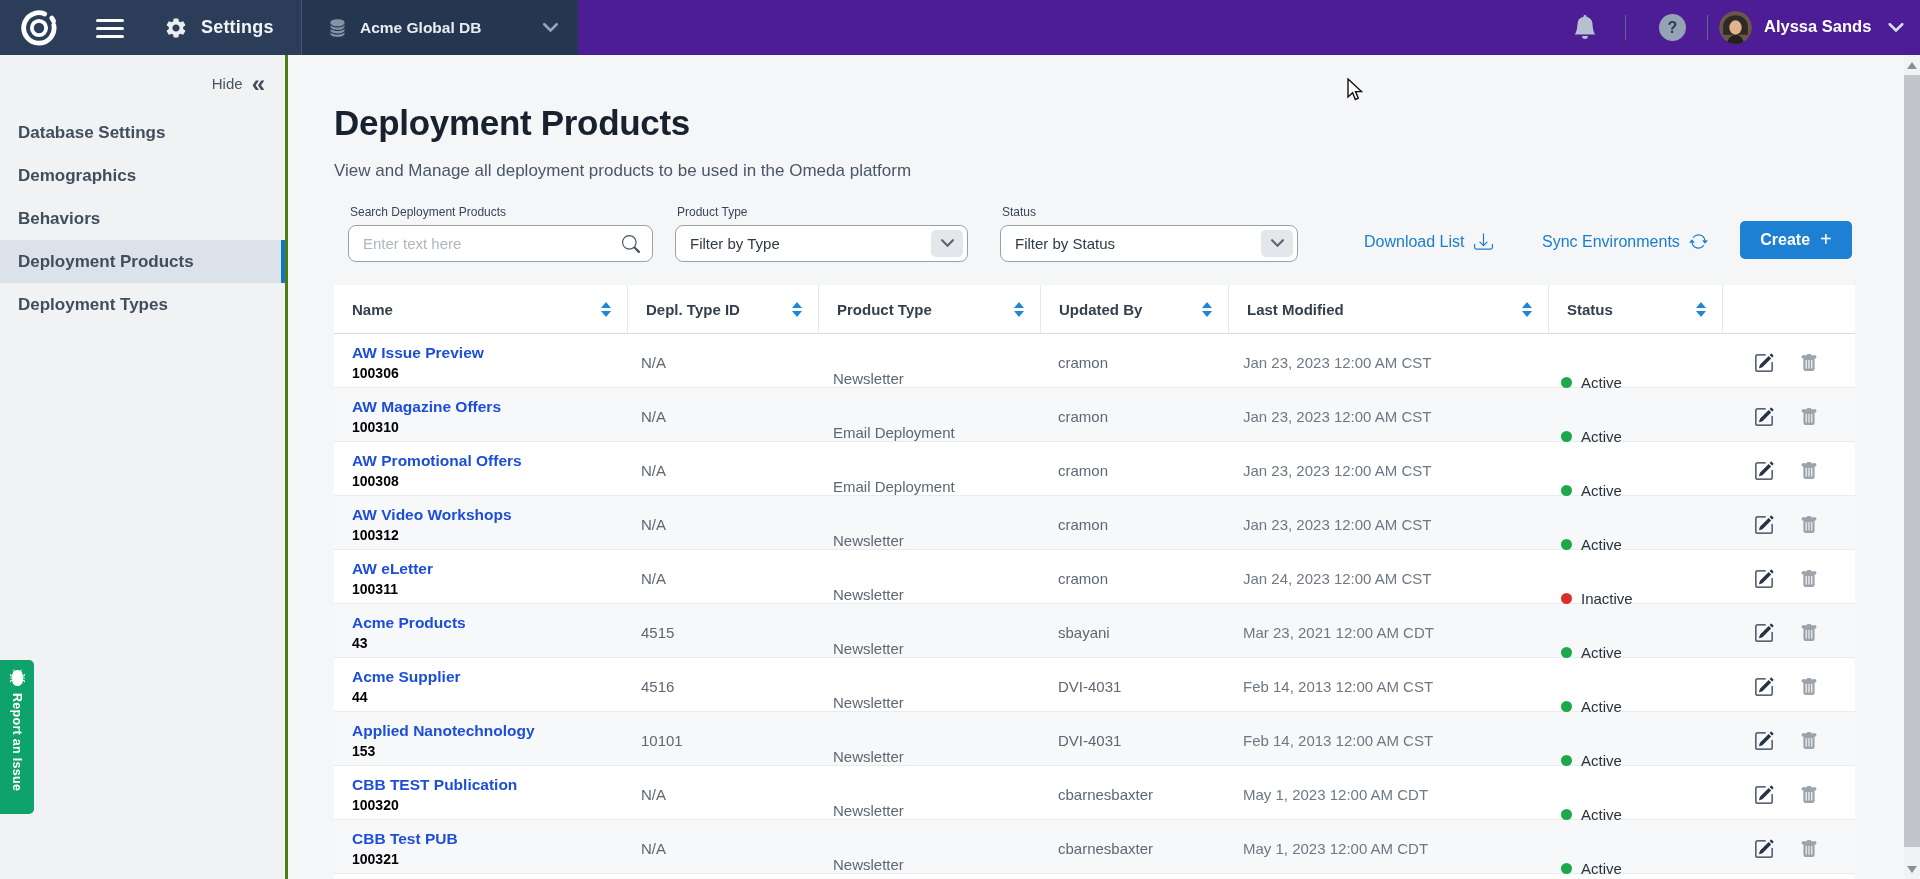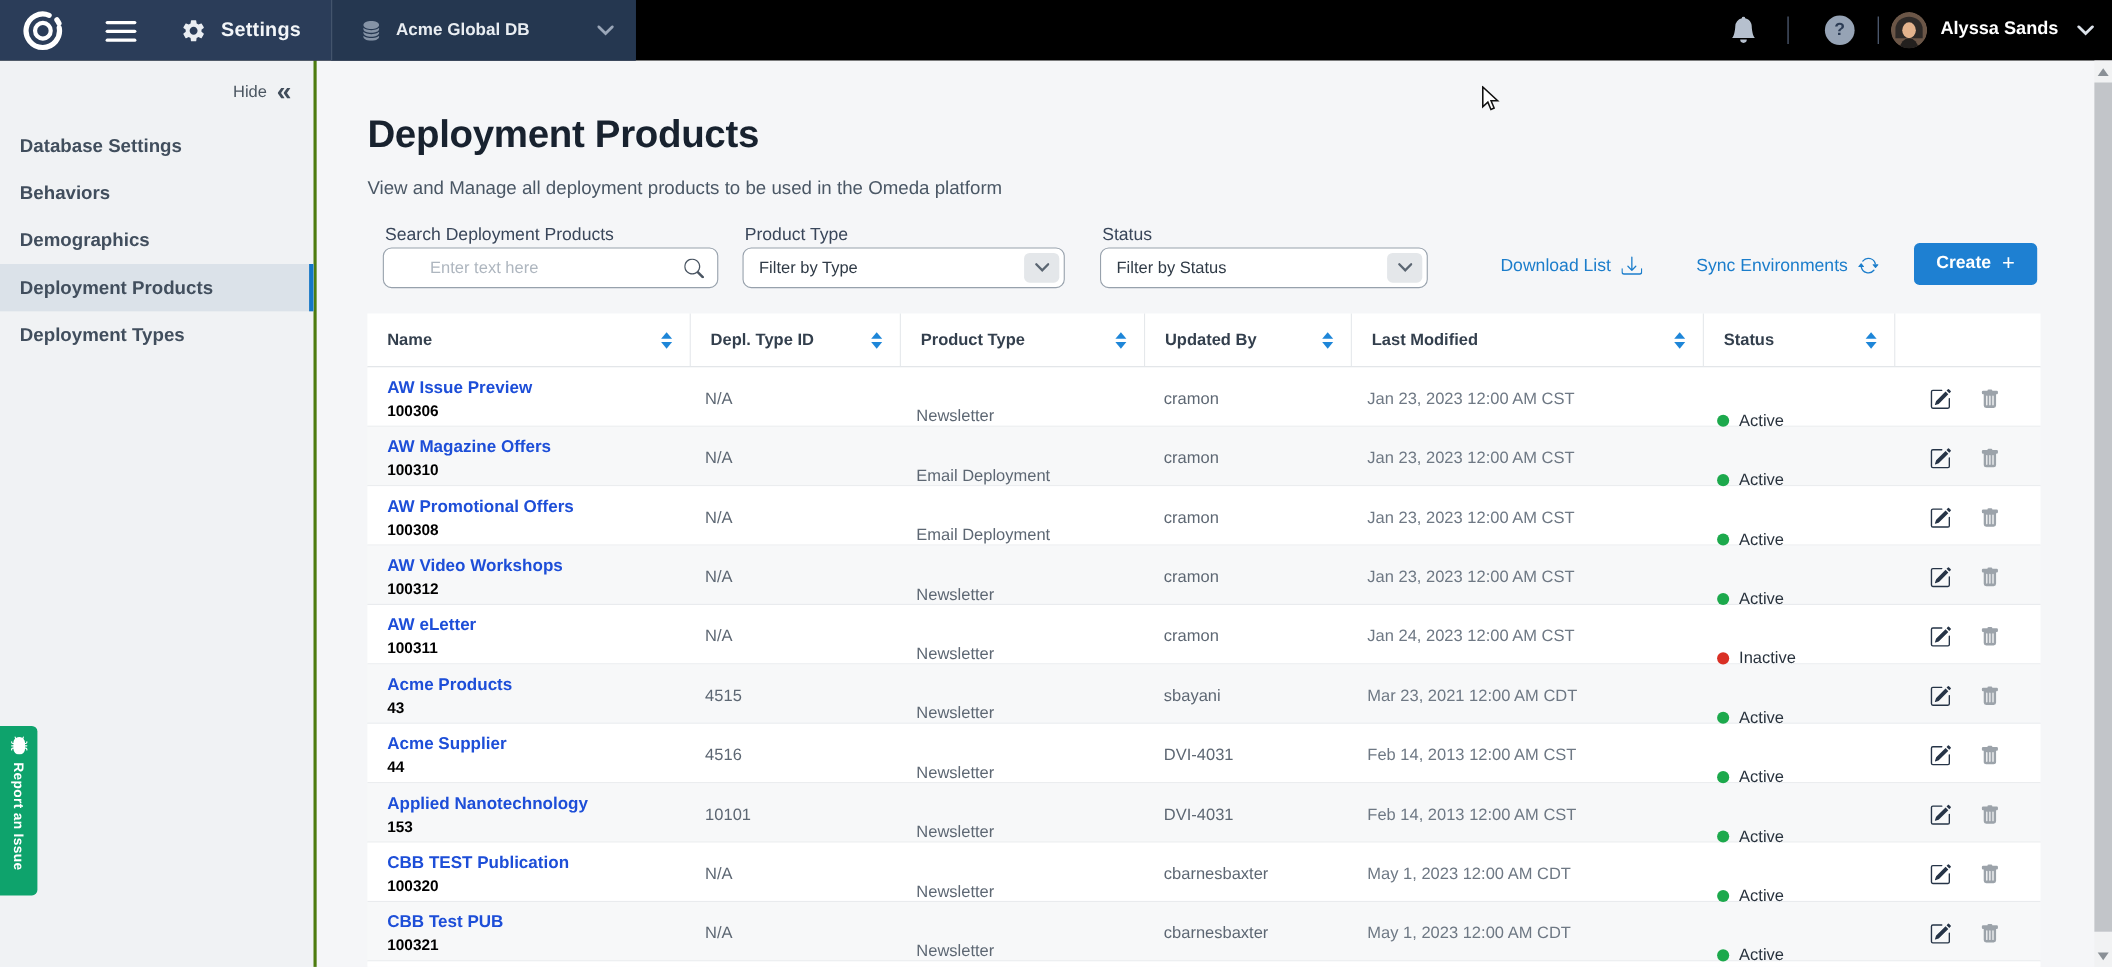--- a/index.html
+++ b/index.html
@@ -1,20 +1,20 @@
 <!DOCTYPE html>
 <html><head>
 <meta charset="utf-8">
 <style>
   * { margin:0; padding:0; box-sizing:border-box; }
   html,body { width:1920px; height:879px; overflow:hidden; background:#F5F6F8;
     font-family:"Liberation Sans", sans-serif; }
 
   
-  .navbar { position:absolute; left:0; top:0; width:1920px; height:55px; background:#000000; z-index:20; }
+  .navbar { position:absolute; left:0; top:0; width:1920px; height:55px; background:#4c1d95; z-index:20; }
   .nav-left { position:absolute; left:0; top:0; width:578px; height:55px; background:#2B3D59; }
   .logo { position:absolute; left:20px; top:9px; width:38px; height:38px; }
   .hamburger { position:absolute; left:96px; top:19px; width:28px; cursor:pointer; }
   .hamburger div { height:3px; background:#fff; border-radius:2px; margin-bottom:5px; }
   .settings-group { position:absolute; left:164px; top:0; height:55px; display:flex; align-items:center; gap:13px; cursor:pointer; }
   .settings-label { color:#F2F5F8; font-size:18px; font-weight:700; letter-spacing:.2px; }
   .db-selector { position:absolute; left:301px; top:0; width:277px; height:55px; background:#253750;
     border-left:1px solid #47586F; display:flex; align-items:center; padding:0 20px 0 26px; gap:13px; cursor:pointer; }
   .db-name { color:#E9EDF2; font-size:15.5px; font-weight:600; flex:1; }
   .nav-div { position:absolute; top:15px; width:1px; height:25px; background:#5C6B85; }
@@ -39,24 +39,24 @@
   .report-tab { position:absolute; left:0; top:660px; width:34px; height:154px; background:#0EA36C;
     border-radius:0 5px 5px 0; z-index:50; display:flex; flex-direction:column; align-items:center;
     padding-top:9px; gap:7px; cursor:pointer; }
   .report-text { writing-mode:vertical-rl; color:#fff; font-size:12.5px; font-weight:700; letter-spacing:.3px; }
 
   
   .main { position:absolute; left:288px; top:55px; width:1616px; height:824px; background:#F5F6F8; }
   .page-title { position:absolute; left:46px; top:48px; font-size:35px; font-weight:700; color:#18222F; letter-spacing:-.3px; }
   .page-subtitle { position:absolute; left:46px; top:106px; font-size:17px; color:#4A5765; }
 
-  .filter-label { position:absolute; top:150px; font-size:16px; color:#39465A; }
+  .filter-label { position:absolute; top:150px; font-size:12px; color:#39465A; }
   .search-wrap { position:absolute; left:60px; top:170px; width:305px; height:37px; background:#fff;
     border:1px solid #97A1AC; border-radius:8px; display:flex; align-items:center; padding:0 12px 0 14px; }
-  .search-input { flex:1; border:none; outline:none; font-size:15px; color:#2F3A46; font-family:inherit; background:transparent;margin-left:28px; }
+  .search-input { flex:1; border:none; outline:none; font-size:15px; color:#2F3A46; font-family:inherit; background:transparent; }
   .search-input::placeholder { color:#AEB6BF; }
   .select { position:absolute; top:170px; height:37px; background:#fff; border:1px solid #97A1AC; border-radius:8px;
     display:flex; align-items:center; padding-left:14px; font-size:15px; color:#2F3A46; cursor:pointer; }
   .select .chev-box { position:absolute; right:4px; top:4px; bottom:4px; width:32px; background:#E4E7EA;
     border-radius:5px; display:flex; align-items:center; justify-content:center; }
 
   .link { position:absolute; top:177px; display:flex; align-items:center; gap:9px; color:#1B7DCB;
     font-size:16px; cursor:pointer; white-space:nowrap; }
   .create-btn { position:absolute; left:1452px; top:166px; width:112px; height:38px; background:#1E80D2;
     border:none; border-radius:5px; color:#fff; font-size:16px; font-weight:600; font-family:inherit;
@@ -160,25 +160,25 @@
   <div class="hide-row">
     <span class="hide-label">Hide</span>
     <span class="hide-icon">«</span>
   </div>
   <div class="side-items">
   <div class="side-item">
     <span>Database Settings</span>
   </div>
 
   <div class="side-item">
+    <span>Demographics</span>
+  </div>
+
+  <div class="side-item">
     <span>Behaviors</span>
-  </div>
-
-  <div class="side-item">
-    <span>Demographics</span>
   </div>
 
   <div class="side-item active">
     <span>Deployment Products</span>
   </div>
 
   <div class="side-item">
     <span>Deployment Types</span>
   </div>
 </div>

